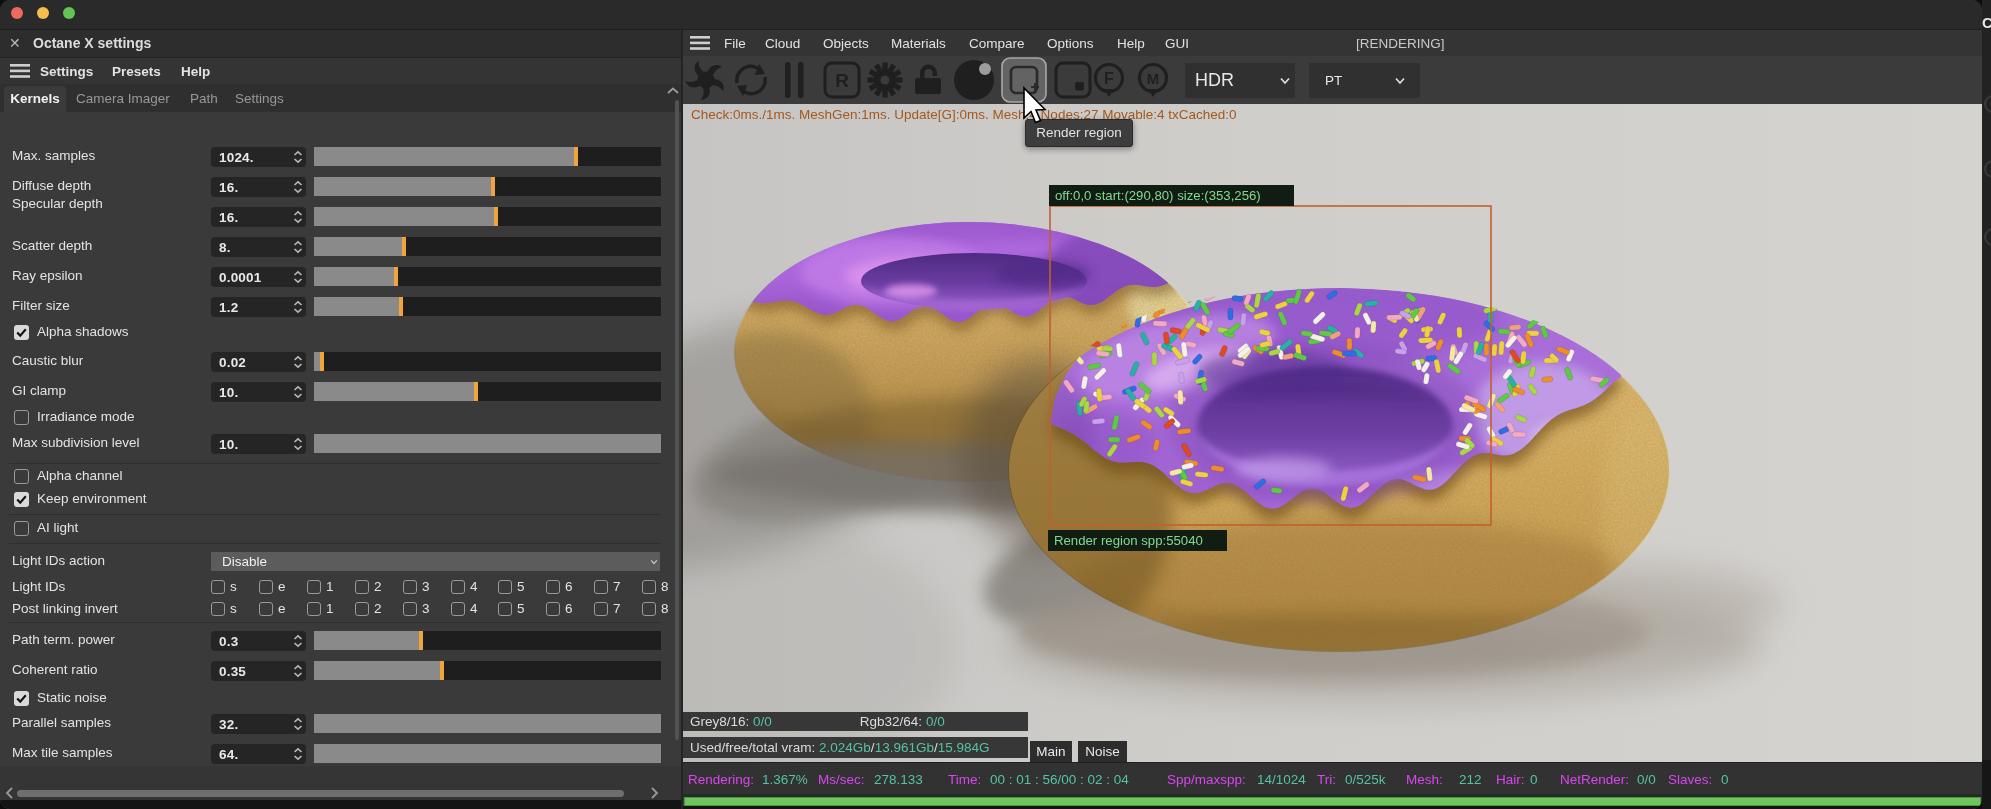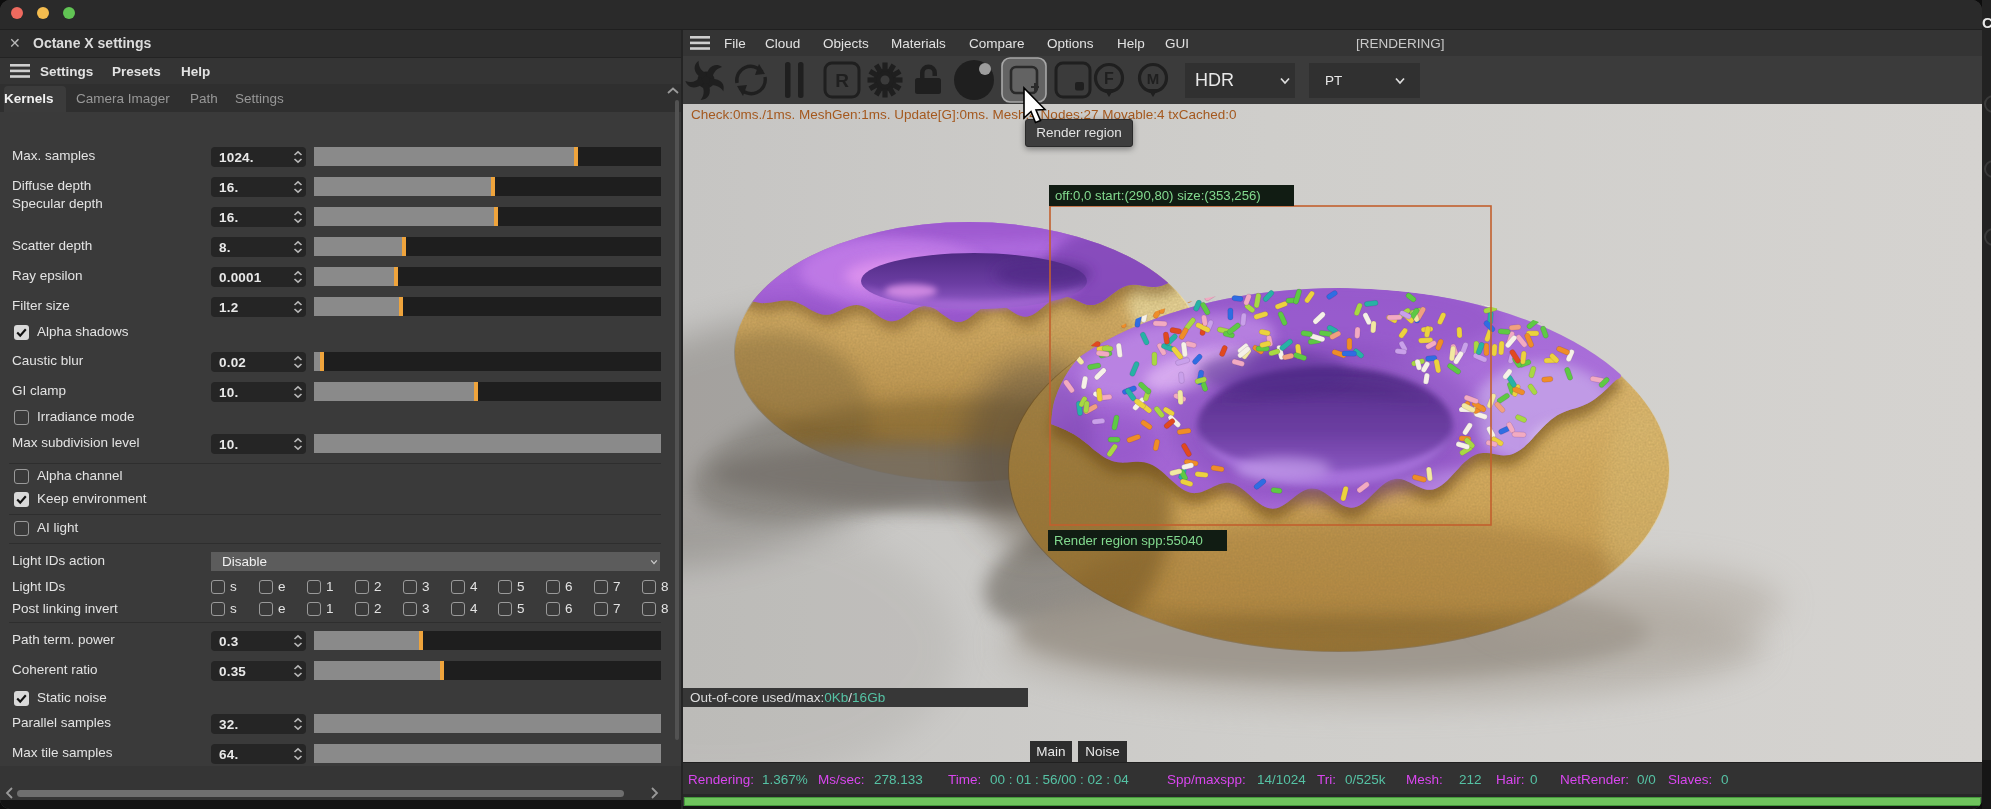--- a/index.html
+++ b/index.html
@@ -34,21 +34,21 @@
    <svg class="abs" style="left:10px;top:6px" width="20" height="15">
           <rect width="20" height="2.6" y="0" fill="#cfcfcf"></rect>
           <rect width="20" height="2.6" y="5.6" fill="#cfcfcf"></rect>
           <rect width="20" height="2.6" y="11.2" fill="#cfcfcf"></rect>
         </svg>
    <span class="mItem" style="left:40px;font-weight:bold">Settings</span>
    <span class="mItem" style="left:112px;font-weight:bold">Presets</span>
    <span class="mItem" style="left:181px;font-weight:bold">Help</span>
   </div>
   <div class="abs" style="left:0;top:54px;width:683px;height:28px;background:#2f2f2f">
-   <div class="abs" style="left:4px;top:2px;width:62px;height:26px;background:#3b3b3b;border-radius:4px 4px 0 0;color:#f0f0f0;font-size:13.5px;font-weight:bold;text-align:left;line-height:26px">Kernels</div>
+   <div class="abs" style="left:4px;top:2px;width:62px;height:26px;background:#3b3b3b;border-radius:4px 4px 0 0;color:#f0f0f0;font-size:13.5px;font-weight:bold;text-align:center;line-height:26px">Kernels</div>
    <span class="abs" style="left:76px;top:7px;color:#989898;font-size:13.5px">Camera Imager</span>
    <span class="abs" style="left:190px;top:7px;color:#989898;font-size:13.5px">Path</span>
    <span class="abs" style="left:235px;top:7px;color:#989898;font-size:13.5px">Settings</span>
   </div>
 
   <div class="abs" style="left:0;top:82px;width:683px;height:652px;background:#3a3a3a">
    <div class="abs" style="left:0;top:-112px;width:683px;height:764px">
 <div class="lab" style="left:12px;top:148px">Max. samples</div>
 <div class="spin" style="left:211px;top:147px;width:95px;height:20px">
             <span class="spv">1024.</span>
@@ -789,21 +789,22 @@
 <text x="372" y="96" font-size="13.2" fill="#82d98e" font-family="Liberation Sans, sans-serif">off:0,0 start:(290,80) size:(353,256)</text>
 <rect x="365" y="426" width="179" height="21" fill="#111c13"></rect>
 <text x="371" y="441" font-size="13.2" fill="#82d98e" font-family="Liberation Sans, sans-serif">Render region spp:55040</text>
 </svg>
   <div class="abs" style="left:8px;top:77px;color:#a4581e;font-size:13.5px;white-space:nowrap">Check:0ms./1ms. MeshGen:1ms. Update[G]:0ms. Mesh:4 Nodes:27 Movable:4 txCached:0</div>
   <div class="abs" style="left:342px;top:89px;width:106px;height:26px;background:#3d3d3d;border:1px solid #2a2a2a;border-radius:3px;color:#e3e3e3;font-size:13.5px;text-align:center;line-height:26px;box-shadow:0 2px 6px rgba(0,0,0,0.4)">Render region</div>
   <svg width="34" height="44" viewBox="0 0 34 44" style="position:absolute;left:335px;top:56px;z-index:60">
 <path d="M6,2 L6,32 L13,25.5 L17.5,36.5 L22.5,34.5 L18,24 L27,23.5 Z" fill="#fff" stroke="#000" stroke-width="1.6"></path>
 </svg>
 
-<div class="sbox" style="left:0px;top:658px;width:338px;height:19px;line-height:19px"><span class="w">Out-of-core used/max:</span><span class="t">0Kb</span><span class="w">/</span><span class="t">16Gb</span></div>
+<div class="sbox" style="left:0px;top:682px;width:338px;height:19px;line-height:19px"><span class="w">Grey8/16:&nbsp;</span><span class="t">0/0</span><span class="w" style="padding-left:88px">Rgb32/64:&nbsp;</span><span class="t">0/0</span></div>
+<div class="sbox" style="left:0px;top:707px;width:338px;height:21px;line-height:21px"><span class="w">Used/free/total vram:&nbsp;</span><span class="t">2.024Gb</span><span class="w">/</span><span class="t">13.961Gb</span><span class="w">/</span><span class="t">15.984G</span></div>
 <div class="tabbtn" style="left:347px;top:711px;width:42px">Main</div>
 <div class="tabbtn" style="left:395px;top:711px;width:49px">Noise</div>
 
   <div id="bbar">
         <span class="w" style="position:absolute;left:5px;top:9px">Rendering:</span>
         <span class="t" style="position:absolute;left:79px;top:9px">1.367%</span>
         <span class="w" style="position:absolute;left:135px;top:9px">Ms/sec:</span>
         <span class="t" style="position:absolute;left:191px;top:9px">278.133</span>
         <span class="w" style="position:absolute;left:265px;top:9px">Time:</span>
         <span class="t" style="position:absolute;left:307px;top:9px">00 : 01 : 56/00 : 02 : 04</span>

